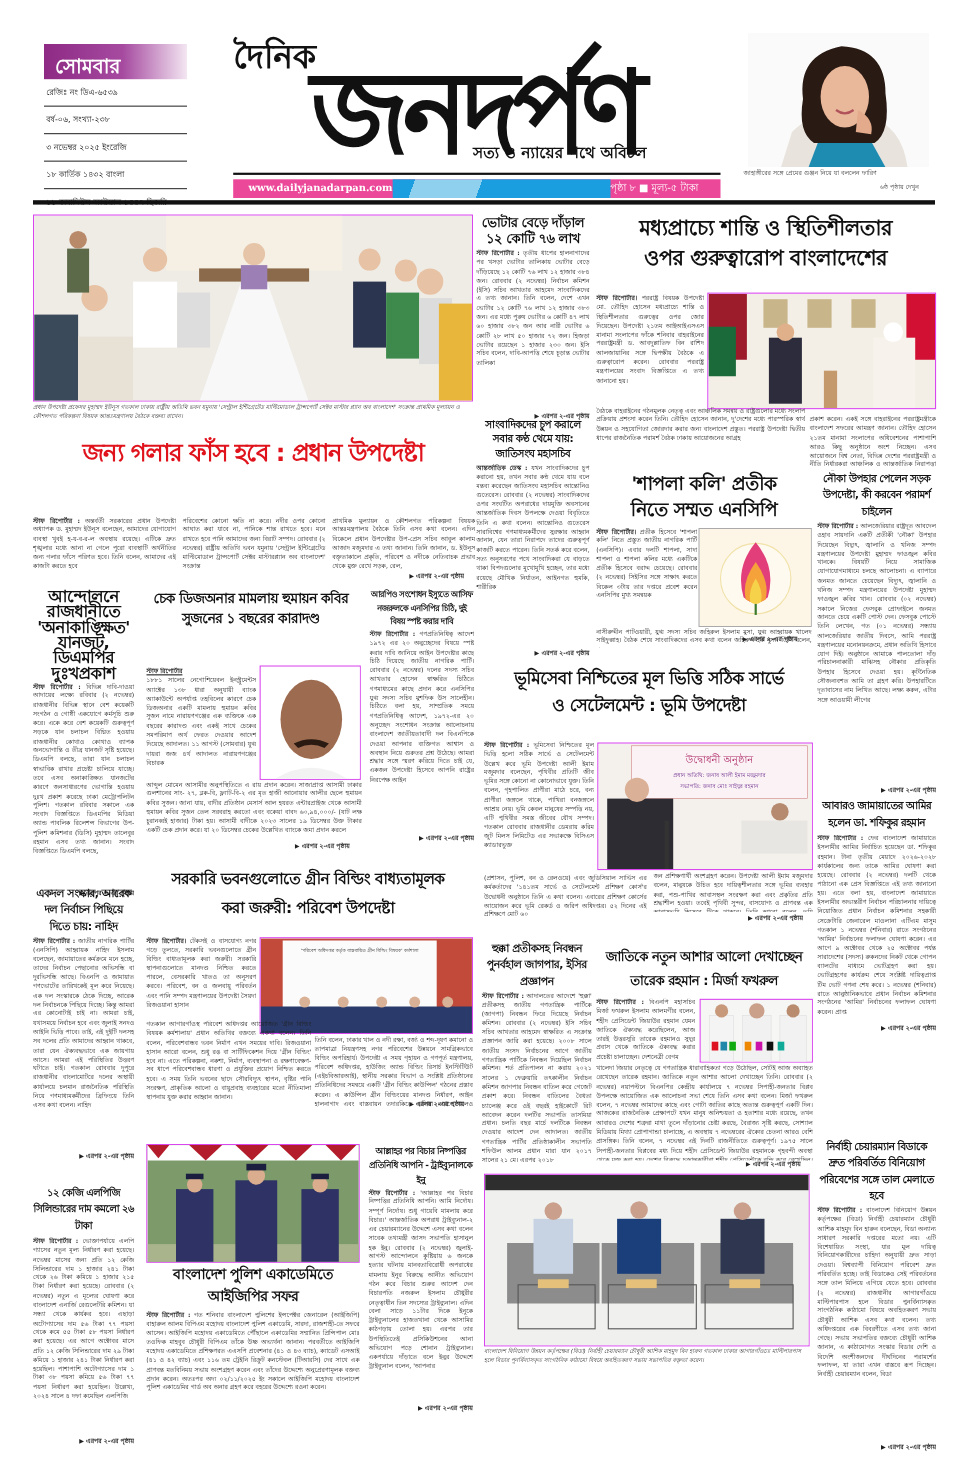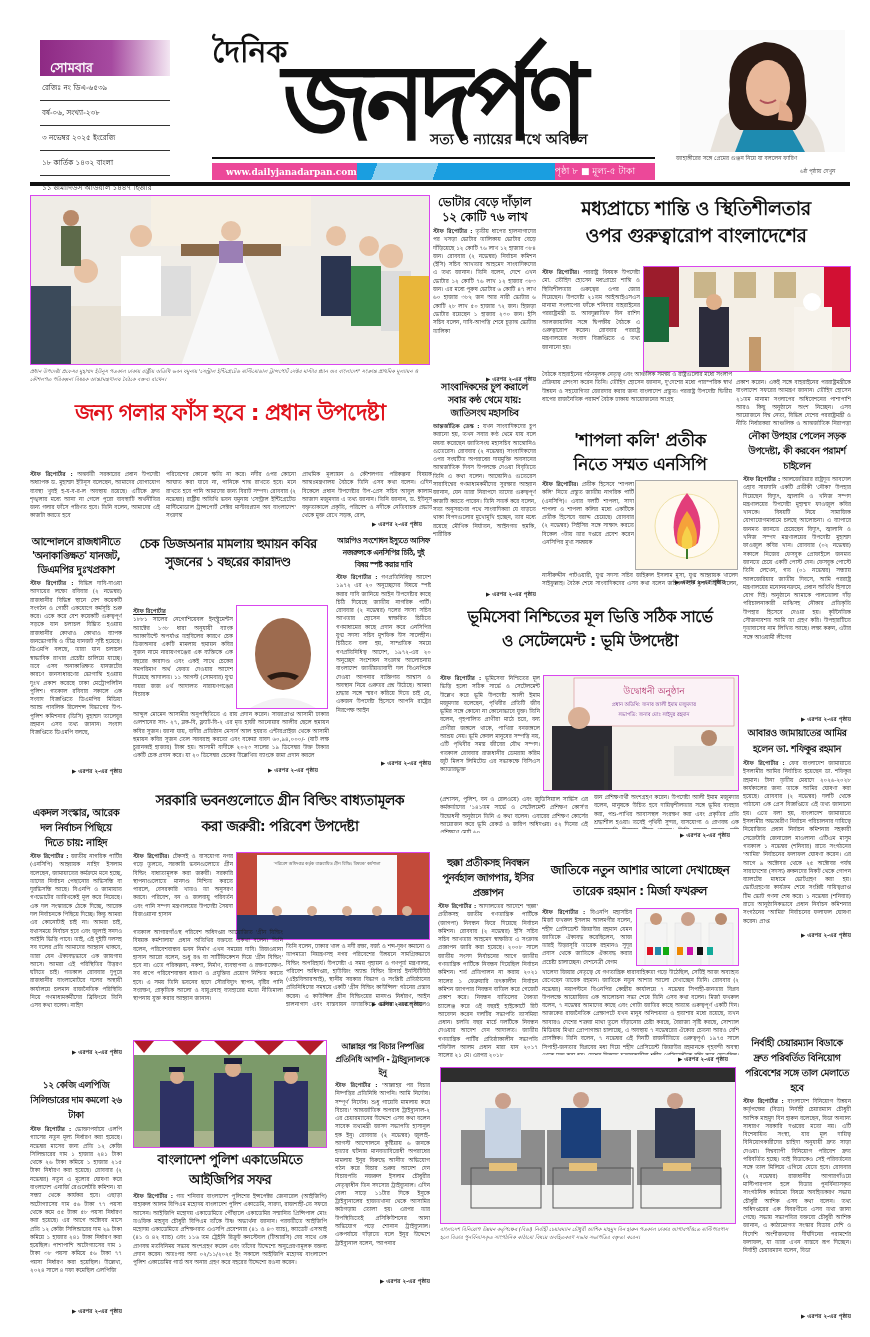--- a/index.html
+++ b/index.html
@@ -7,21 +7,21 @@
   body { font-family: "DejaVu Sans", sans-serif; color: #111; position: relative; }
   .abs { position: absolute; }
   .body-text { font-size: 5.6px; line-height: 8.3px; text-align: justify; color: #222; overflow: hidden; }
   .byline { font-weight: bold; }
   .cont { font-weight: bold; white-space: nowrap; }
   .hl { font-family: "DejaVu Sans", sans-serif; font-weight: bold; text-align: center; color: #111; letter-spacing: -0.5px; }
   .photo { overflow: hidden; border: 1px solid #d946ef; }
   .caption { font-size: 5.2px; line-height: 7.5px; font-style: italic; color: #333; }
 
   
-  .dayband { background: linear-gradient(90deg, #8e2a84 0%, #a64aa0 55%, #f3e6f2 100%); color: #fff; font-size: 13px; font-weight: bold; padding: 18px 10px; height: 32px; }
+  .dayband { background: linear-gradient(90deg, #8e2a84 0%, #a64aa0 55%, #f3e6f2 100%); color: #fff; font-size: 18px; font-weight: bold; padding: 6px 10px; height: 32px; }
   .info-row { font-size: 7.2px; height: 25px; line-height: 24px; border-bottom: 1.5px solid #333; padding-left: 2px; white-space: nowrap; }
   .mast-small { font-size: 30px; font-weight: bold; }
   .mast-big { font-size: 100px; font-weight: bold; letter-spacing: -6px; line-height: 96px; transform: scaleY(1.05); }
   .tagline { font-size: 14px; font-weight: bold; }
   .urlbar { background: #ec4899; height: 17px; display: flex; align-items: center; justify-content: space-between; color: #fff; font-size: 9px; }
   .urlbar .url { font-family: "DejaVu Serif", serif; padding-left: 14px; font-weight: bold; }
   .urlbar .mid { flex: 1; height: 100%; background: linear-gradient(110deg, #1a9ee0 0 10%, #8fd0ef 10% 40%, #1a9ee0 40%); }
   .urlbar .price { padding-right: 20px; }
   .rule-thick { background: #111; height: 4px; }
 
@@ -192,21 +192,21 @@
 <div class="abs" style="left:743px;top:428px;width:108px;">
   <div class="hl" style="font-size:9.5px;line-height:15px;">নৌকা উপহার পেলেন সড়ক উপদেষ্টা, কী করবেন পরামর্শ চাইলেন</div>
   <div class="body-text" style="margin-top:2px;height:240px;">
     <span class="byline">স্টাফ রিপোর্টার :</span>
     <span>আলজেরিয়ার রাষ্ট্রদূত আবদেল ওহাব সায়দানি একটি প্রতীকী 'নৌকা' উপহার দিয়েছেন বিদ্যুৎ, জ্বালানি ও খনিজ সম্পদ মন্ত্রণালয়ের উপদেষ্টা মুহাম্মদ ফাওজুল কবির খানকে। বিষয়টি নিয়ে সামাজিক যোগাযোগমাধ্যমে চলছে আলোচনা। এ ব্যাপারে জনমত জানতে চেয়েছেন বিদ্যুৎ, জ্বালানি ও খনিজ সম্পদ মন্ত্রণালয়ের উপদেষ্টা মুহাম্মদ ফাওজুল কবির খান। রোববার (০২ নভেম্বর) সকালে নিজের ফেসবুক প্রোফাইলে জনমত জানতে চেয়ে একটি পোস্ট দেন। ফেসবুক পোস্টে তিনি লেখেন, গত (০১ নভেম্বর) সন্ধ্যায় আলজেরিয়ার জাতীয় দিবসে, আমি পররাষ্ট্র মন্ত্রণালয়ের মনোনয়নক্রমে, প্রধান অতিথি হিসাবে যোগ দিই। অনুষ্ঠানে আমাকে পালতোলা দাঁড় পরিচালনাকারী মাঝিসহ নৌকার প্রতিকৃতি উপহার হিসেবে দেওয়া হয়। কূটনৈতিক সৌজন্যবশত আমি তা গ্রহণ করি। উপহারটিতে দূতাবাসের নাম লিখিত আছে। লক্ষ্য করুন, এটার সঙ্গে আওয়ামী লীগের</span>
   </div>
   <div class="body-text cont" style="text-align:right;">▶ এরপর ২-এর পৃষ্ঠায়</div>
 </div>
 
 <div class="abs" style="left:30px;top:535px;width:92px;">
-  <div class="hl" style="font-size:10px;line-height:14px;">আন্দোলনে রাজধানীতে 'অনাকাঙ্ক্ষিত' যানজট, ডিএমপির দুঃখপ্রকাশ</div>
+  <div class="hl" style="font-size:15px;line-height:14px;">আন্দোলনে রাজধানীতে 'অনাকাঙ্ক্ষিত' যানজট, ডিএমপির দুঃখপ্রকাশ</div>
   <div class="body-text" style="margin-top:2px;height:188px;">
     <span class="byline">স্টাফ রিপোর্টার :</span>
     <span>বিভিন্ন দাবি-দাওয়া আদায়ের লক্ষ্যে রবিবার (২ নভেম্বর) রাজধানীর বিভিন্ন স্থানে বেশ কয়েকটি সংগঠন ও গোষ্ঠী একযোগে কর্মসূচি শুরু করে। একে করে বেশ কয়েকটি গুরুত্বপূর্ণ সড়কে যান চলাচল বিঘ্নিত হওয়ায় রাজধানীর কোথাও কোথাও ব্যাপক জনভোগান্তি ও তীব্র যানজট সৃষ্টি হয়েছে। ডিএমপি বলছে, তারা যান চলাচল স্বাভাবিক রাখার প্রচেষ্টা চালিয়ে যাচ্ছে। তবে এসব অনাকাঙ্ক্ষিত যানজটের কারণে জনসাধারণের ভোগান্তি হওয়ায় দুঃখ প্রকাশ করেছে ঢাকা মেট্রোপলিটন পুলিশ। গতকাল রবিবার সকালে এক সংবাদ বিজ্ঞপ্তিতে ডিএমপির মিডিয়া অ্যান্ড পাবলিক রিলেশন্স বিভাগের উপ-পুলিশ কমিশনার (ডিসি) মুহাম্মদ তালেবুর রহমান এসব তথ্য জানান। সংবাদ বিজ্ঞপ্তিতে ডিএমপি বলছে,</span>
   </div>
   <div class="body-text cont" style="text-align:right;">▶ এরপর ২-এর পৃষ্ঠায়</div>
 </div>
 
 <div class="abs hl" style="left:128px;top:535px;width:200px;font-size:12.5px;line-height:18px;">
   <div>চেক ডিজঅনার মামলায় হুমায়ন কবির</div>
   <div>সুজনের ১ বছরের কারাদণ্ড</div>

